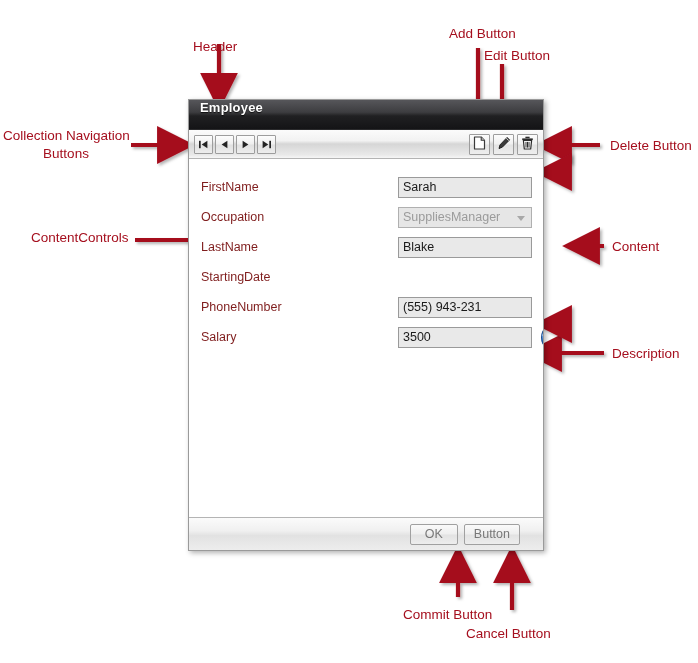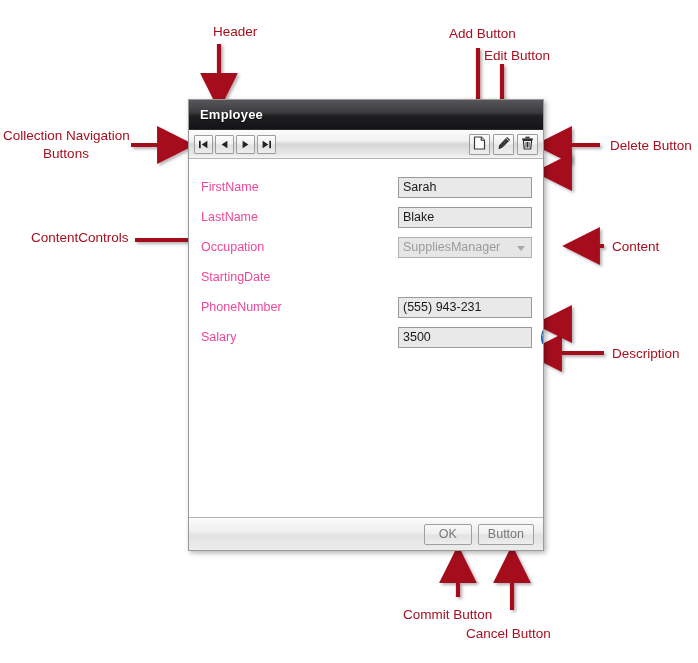--- a/index.html
+++ b/index.html
@@ -47,21 +47,21 @@
     flex-direction: column;
   }
 
   
   #header-bar {
     height: 30px;
     flex: 0 0 30px;
     background: linear-gradient(to bottom, #56565a 0%, #3d3d40 42%, #202022 55%, #141416 100%);
     border-bottom: 1px solid #2a2a2c;
     display: flex;
-    align-items: center;
+    align-items: flex-start;
     padding-left: 11px;
     box-sizing: border-box;
   }
   #header-title {
     color: #ffffff;
     font-size: 13px;
     font-weight: bold;
     letter-spacing: 0.2px;
     text-shadow: 0 1px 1px rgba(0,0,0,0.8);
   }
@@ -122,21 +122,21 @@
   .form-row {
     display: flex;
     align-items: center;
     height: 30px;
     padding-left: 12px;
   }
   .field-label {
     width: 197px;
     flex: 0 0 197px;
     font-size: 12.5px;
-    color: #ec4899;
+    color: #7f1d1d;
   }
   .field-control {
     width: 134px;
     flex: 0 0 134px;
     height: 21px;
     box-sizing: border-box;
     border: 1px solid #9a9a9a;
     background: #e9e9e9;
     font-size: 12.5px;
     color: #1a1a1a;
@@ -187,21 +187,21 @@
 
   
   #footer-bar {
     height: 33px;
     flex: 0 0 33px;
     background: linear-gradient(to bottom, #fbfbfb 0%, #f0f0f0 40%, #e2e2e2 55%, #ededed 100%);
     border-top: 1px solid #b4b4b4;
     display: flex;
     align-items: center;
     justify-content: flex-end;
-    padding-right: 9px;
+    padding-right: 23px;
     gap: 6px;
     box-sizing: border-box;
   }
   .footer-btn {
     min-width: 48px;
     height: 21px;
     padding: 0 9px;
     background: linear-gradient(to bottom, #fafafa 0%, #eeeeee 48%, #e2e2e2 52%, #ededed 100%);
     border: 1px solid #a0a0a0;
     border-radius: 2px;
@@ -261,21 +261,21 @@
   <g stroke="#a50f1e" stroke-width="4.2" fill="none" filter="url(#shd)">
     <path d="M566,172 L566,324"></path>
   </g>
   <g stroke="#a50f1e" stroke-width="4.2" fill="none" marker-end="url(#ah)" filter="url(#shd)">
     <path d="M566,172 L540,172"></path>
     <path d="M566,324 L540,324"></path>
     <path d="M604,246 L568,246"></path>
   </g>
 </svg>
 
-<div class="anno" style="left:193px; top:23px;margin-left:20px;">Header</div>
+<div class="anno" style="left:193px; top:38px;">Header</div>
 
 <div class="anno" style="left:449px; top:25px;">Add Button</div>
 
 <div class="anno" style="left:484px; top:47px;">Edit Button</div>
 
 <div class="anno" style="left:610px; top:137px;">Delete Button</div>
 
 <div class="anno center" style="left:3px; top:127px; width:126px;">
   <span>Collection Navigation</span><br>
   <span>Buttons</span>
@@ -371,40 +371,40 @@
       </button>
 
     </div>
   </div>
 
   <div id="content-area">
 
     <div class="form-row">
       <span class="field-label">FirstName</span>
       <span class="field-control">Sarah</span>
-    </div>
-
-    <div class="form-row">
-      <span class="field-label">LastName</span>
-      <span class="field-control">Blake</span>
     </div>
 
     <div class="form-row">
       <span class="field-label">Occupation</span>
       <span class="field-control disabled">
         <span>SuppliesManager</span>
         <span class="combo-arrow">
           <svg width="8" height="5" viewBox="0 0 8 5">
               <path d="M0,0 L8,0 L4,5 Z" fill="#a8a8a8"></path>
             </svg>
         </span>
       </span>
     </div>
 
     <div class="form-row">
+      <span class="field-label">LastName</span>
+      <span class="field-control">Blake</span>
+    </div>
+
+    <div class="form-row">
       <span class="field-label">StartingDate</span>
     </div>
 
     <div class="form-row">
       <span class="field-label">PhoneNumber</span>
       <span class="field-control">(555) 943-231</span>
     </div>
 
     <div class="form-row">
       <span class="field-label">Salary</span>

